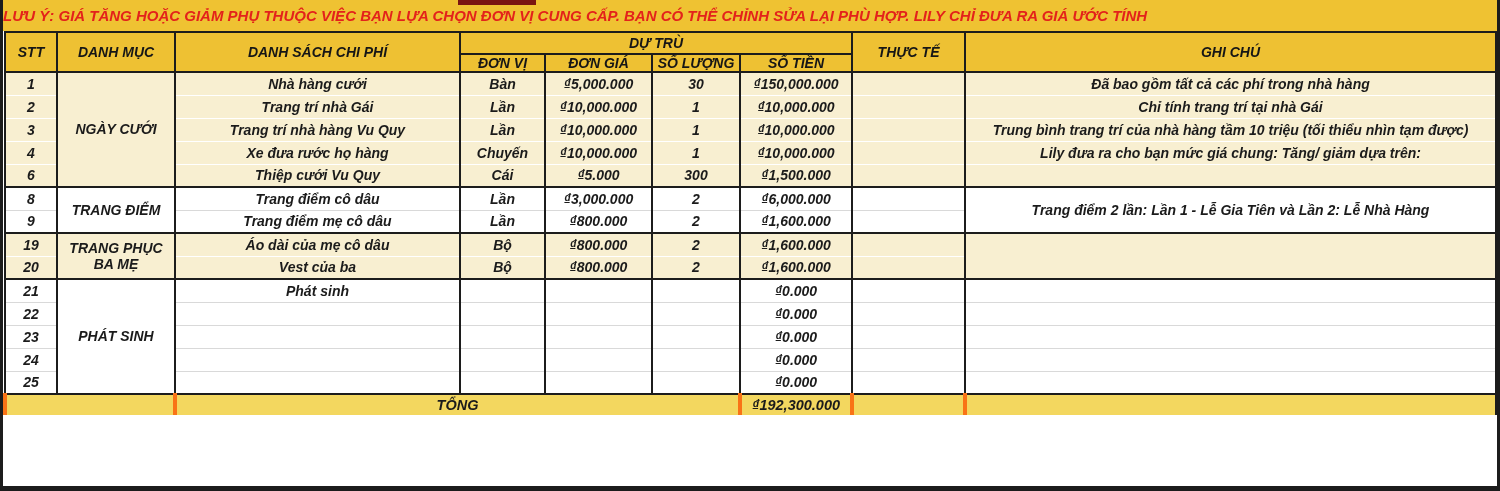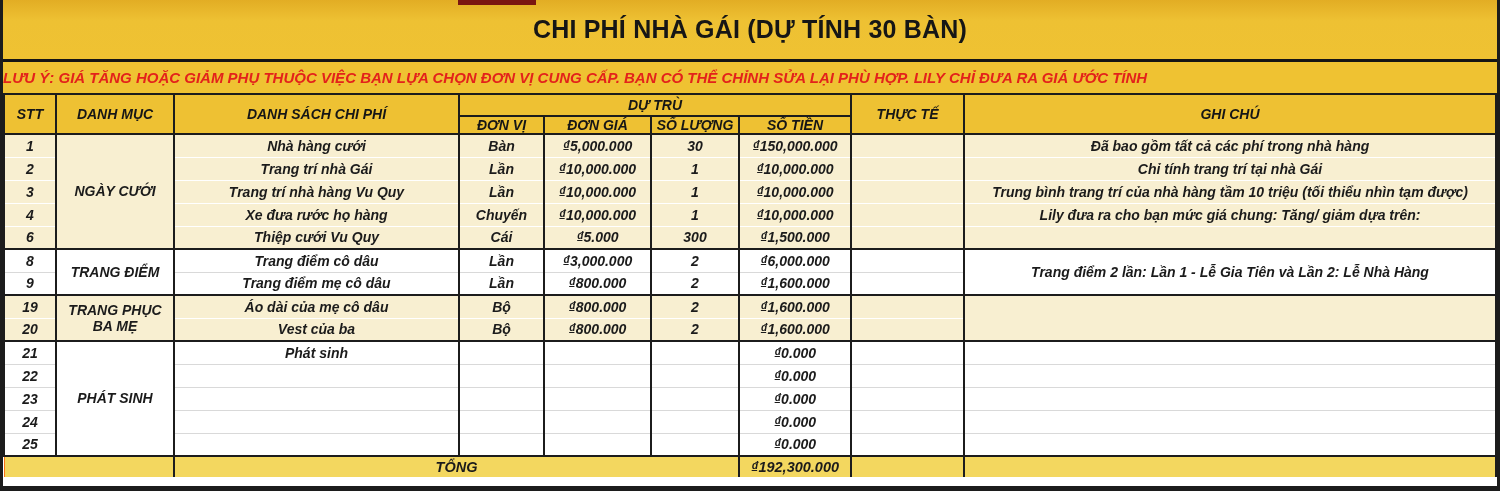--- a/index.html
+++ b/index.html
@@ -75,34 +75,31 @@
   tr.white td { background:#ffffff; }
   tr.cream.inner td { border-top:1px solid rgba(255,255,255,.85); }
   tr.white.inner td { border-top:1px solid #d9d9d9; }
   tr.group-start td { border-top:2px solid #1c1c1c; }
   td.cat { font-weight:700; white-space:normal; line-height:1.15; }
   td.note { white-space:nowrap; }
 
   tr.total td {
     background:#f3d75f;
     border-top:2px solid #1c1c1c;
-    border-left:1px solid #f97316;
+    border-left:4px solid #f97316;
     border-right:2px solid #1c1c1c;
     height:21px; font-weight:700; font-size:14.5px;
   }
 </style>
 </head>
 <body>
 
 <div class="sheet">
   <div class="top-strip"></div>
 
-  <div class="title-bar">
-    <span>CHI PHÍ NHÀ GÁI (DỰ TÍNH 30 BÀN)</span>
-  </div>
 
   <div class="notice-bar">
     <span>LƯU Ý: GIÁ TĂNG HOẶC GIẢM PHỤ THUỘC VIỆC BẠN LỰA CHỌN ĐƠN VỊ CUNG CẤP. BẠN CÓ THỂ CHỈNH SỬA LẠI PHÙ HỢP. LILY CHỈ ĐƯA RA GIÁ ƯỚC TÍNH</span>
   </div>
 
   <table class="cost">
     <colgroup>
       <col class="c-stt">
         <col class="c-cat">
         <col class="c-item">

